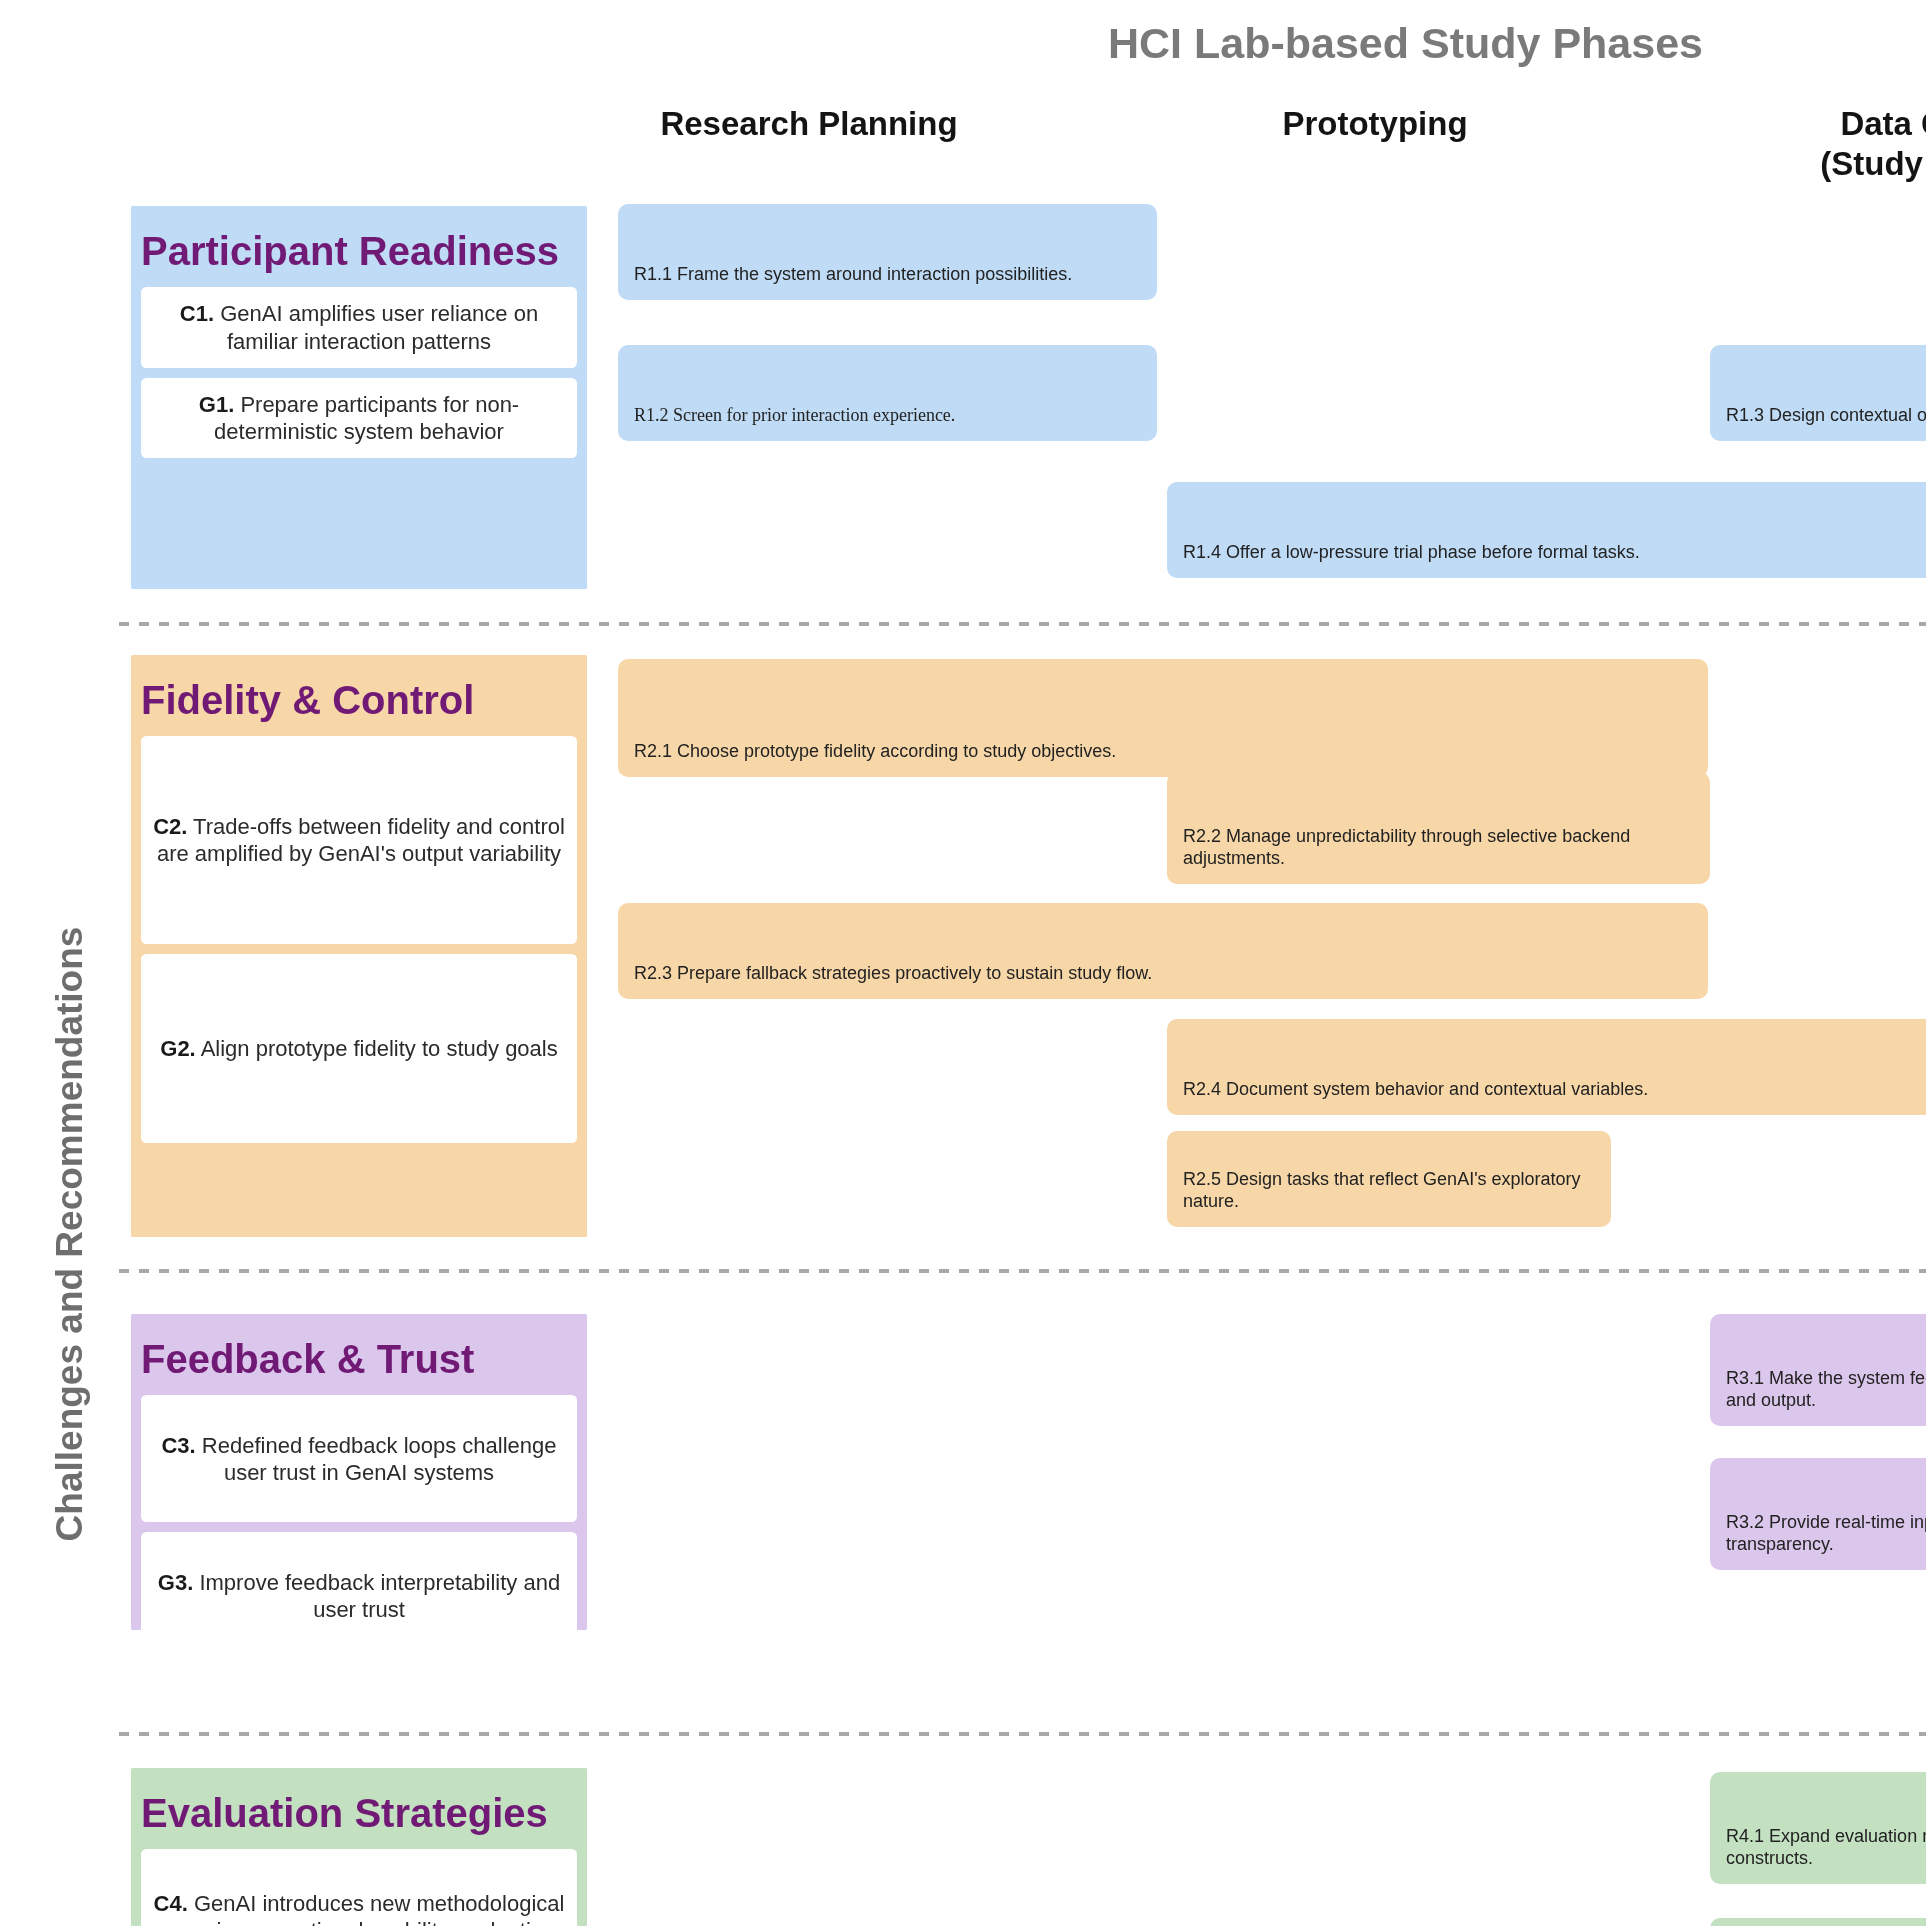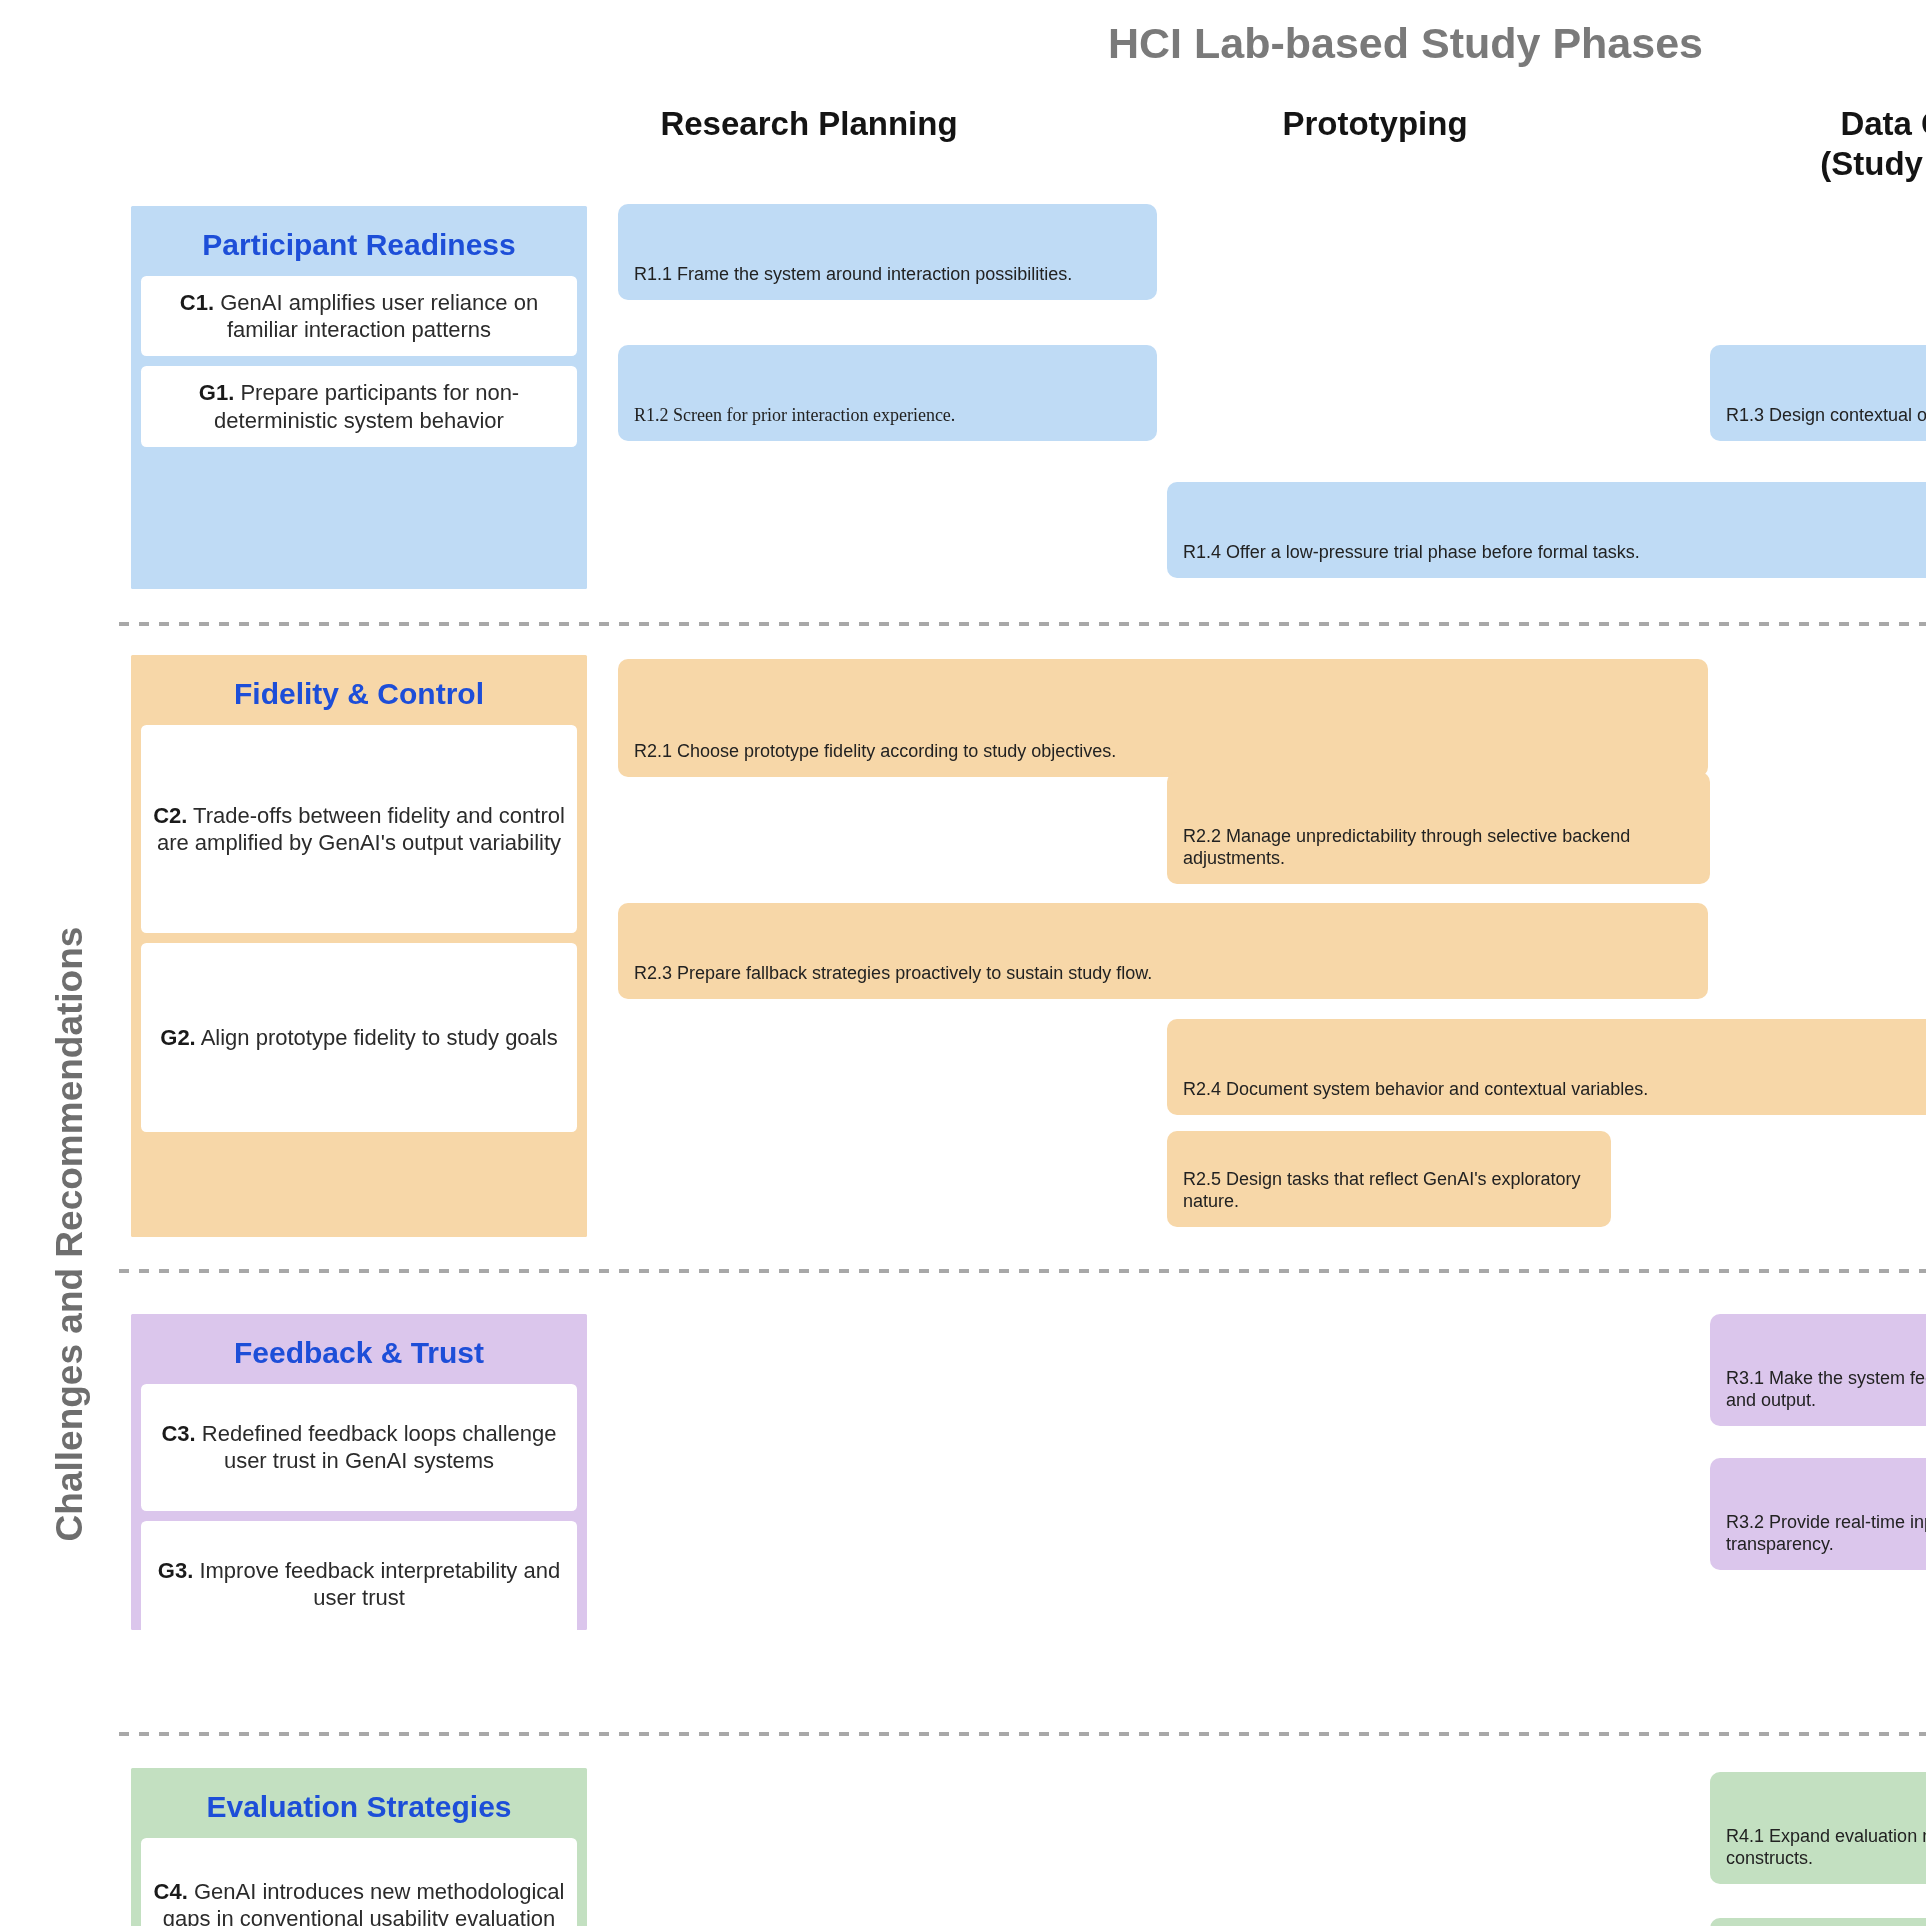--- a/index.html
+++ b/index.html
@@ -48,23 +48,22 @@
 
   
   .theme {
     position: absolute;
     left: 131px;
     width: 456px;
     border-radius: 1.5px;
     padding: 11.6px 10px 11.6px 10px;
   }
   .theme-title {
-    text-align: center;
-    font-size: 30px; font-weight: bold;
-    color: #1d4ed8;
+    font-size: 40px; font-weight: bold;
+    color: #701a75;
     margin: 10.8px 0 13px 0;
     line-height: 1.15;
   }
   .theme-card {
     background: #ffffff;
     border-radius: 5.4px;
     padding: 13px 10px;
     margin-bottom: 10px;
     text-align: center;
     font-size: 22px;

